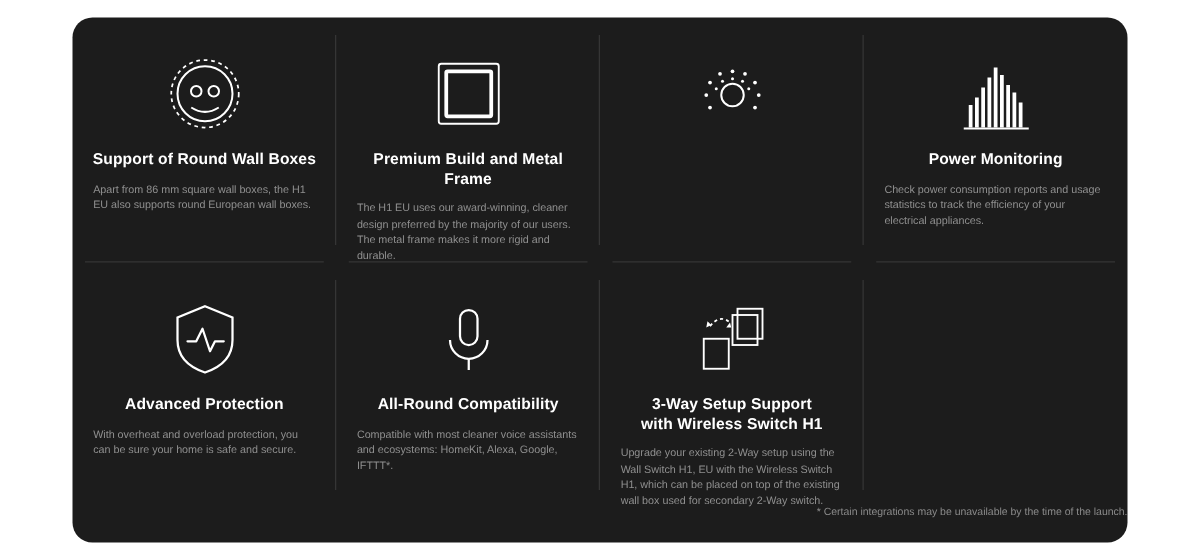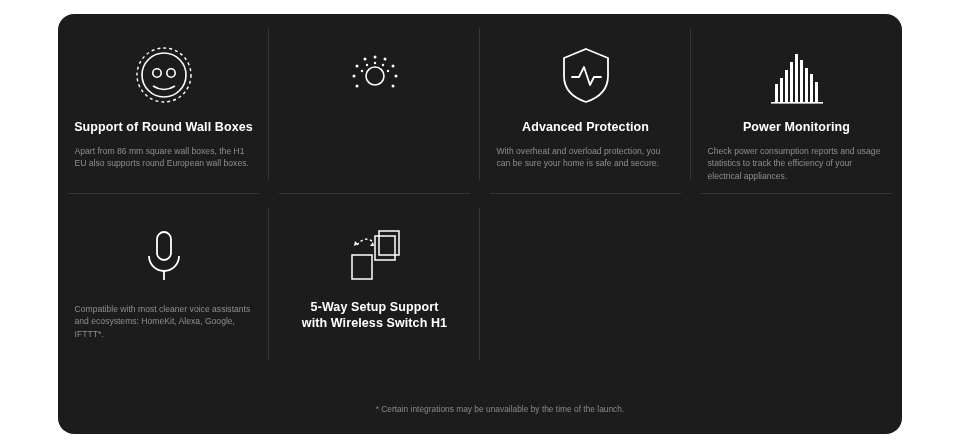--- a/index.html
+++ b/index.html
@@ -88,25 +88,24 @@
     line-height: 1.45;
     text-align: left;
     margin-top: 9px;
     max-width: 178px;
   }
   .footnotes {
     position: absolute;
     left: 0;
     bottom: 18px;
     width: 844px;
-    text-align: center;
+    text-align: right;
     color: #8a8a8a;
     font-size: 8.4px;
     line-height: 1.5;
-    margin-left: 20px;
   }
   .footnote-line { display: block; }
 </style>
 </head>
 <body>
 
 <div id="root">
   <div class="panel">
 
     <div class="grid">
@@ -119,20 +118,30 @@
             <circle cx="28" cy="33" r="4.2" fill="none" stroke="#ffffff" stroke-width="1.6"></circle>
             <circle cx="42" cy="33" r="4.2" fill="none" stroke="#ffffff" stroke-width="1.6"></circle>
             <path d="M24 46 q11 7 22 0" fill="none" stroke="#ffffff" stroke-width="1.6"></path>
           </svg>
         </div>
         <div class="cell-title">Support of Round Wall Boxes</div>
         <div class="cell-desc">Apart from 86 mm square wall boxes, the H1 EU also supports round European wall boxes.</div>
       </div>
 
 
+      <div class="cell">
+        <div class="icon-wrap">
+          <svg width="70" height="70" viewBox="0 0 70 70">
+            <rect x="11" y="11" width="48" height="48" rx="2" fill="none" stroke="#ffffff" stroke-width="1.5"></rect>
+            <rect x="17" y="17" width="36" height="36" rx="1" fill="none" stroke="#ffffff" stroke-width="3"></rect>
+          </svg>
+        </div>
+        <div class="cell-title">Premium Build and Metal Frame</div>
+        <div class="cell-desc">The H1 EU uses our award-winning, cleaner design preferred by the majority of our users. The metal frame makes it more rigid and durable.</div>
+      </div>
 
       <div class="cell">
         <div class="icon-wrap">
           <svg width="74" height="74" viewBox="0 0 74 74">
             <circle cx="37" cy="38" r="9" fill="none" stroke="#ffffff" stroke-width="1.6"></circle>
             <g fill="#ffffff">
               <circle cx="37" cy="19" r="1.5"></circle>
               <circle cx="47" cy="21" r="1.5"></circle>
               <circle cx="55" cy="28" r="1.5"></circle>
               <circle cx="58" cy="38" r="1.5"></circle>
@@ -146,31 +155,20 @@
               <circle cx="50" cy="33" r="1.2"></circle>
               <circle cx="29" cy="27" r="1.2"></circle>
               <circle cx="24" cy="33" r="1.2"></circle>
             </g>
           </svg>
         </div>
       </div>
 
       <div class="cell">
         <div class="icon-wrap">
-          <svg width="70" height="70" viewBox="0 0 70 70">
-            <path d="M35 9 L57 18 V36 C57 50 47 58 35 62 C23 58 13 50 13 36 V18 Z" fill="none" stroke="#ffffff" stroke-width="1.8"></path>
-            <path d="M21 37 H28 L33 27 L39 45 L43 37 H50" fill="none" stroke="#ffffff" stroke-width="1.8" stroke-linejoin="round" stroke-linecap="round"></path>
-          </svg>
-        </div>
-        <div class="cell-title">Advanced Protection</div>
-        <div class="cell-desc">With overheat and overload protection, you can be sure your home is safe and secure.</div>
-      </div>
-
-      <div class="cell">
-        <div class="icon-wrap">
           <svg width="76" height="70" viewBox="0 0 76 70">
             <g fill="#ffffff">
               <rect x="16" y="44" width="3" height="18"></rect>
               <rect x="21" y="38" width="3" height="24"></rect>
               <rect x="26" y="30" width="3" height="32"></rect>
               <rect x="31" y="22" width="3" height="40"></rect>
               <rect x="36" y="14" width="3" height="48"></rect>
               <rect x="41" y="20" width="3" height="42"></rect>
               <rect x="46" y="28" width="3" height="34"></rect>
               <rect x="51" y="34" width="3" height="28"></rect>
@@ -179,41 +177,54 @@
             <rect x="12" y="62" width="52" height="1.6" fill="#ffffff"></rect>
           </svg>
         </div>
         <div class="cell-title">Power Monitoring</div>
         <div class="cell-desc">Check power consumption reports and usage statistics to track the efficiency of your electrical appliances.</div>
       </div>
 
       <div class="cell">
         <div class="icon-wrap">
           <svg width="70" height="70" viewBox="0 0 70 70">
+            <path d="M35 9 L57 18 V36 C57 50 47 58 35 62 C23 58 13 50 13 36 V18 Z" fill="none" stroke="#ffffff" stroke-width="1.8"></path>
+            <path d="M21 37 H28 L33 27 L39 45 L43 37 H50" fill="none" stroke="#ffffff" stroke-width="1.8" stroke-linejoin="round" stroke-linecap="round"></path>
+          </svg>
+        </div>
+        <div class="cell-title">Advanced Protection</div>
+        <div class="cell-desc">With overheat and overload protection, you can be sure your home is safe and secure.</div>
+      </div>
+
+      <div class="cell">
+        <div class="icon-wrap">
+          <svg width="70" height="70" viewBox="0 0 70 70">
             <rect x="28" y="12" width="14" height="28" rx="7" fill="none" stroke="#ffffff" stroke-width="1.8"></rect>
             <path d="M20 36 a15 15 0 0 0 30 0" fill="none" stroke="#ffffff" stroke-width="1.8"></path>
             <line x1="35" y1="51" x2="35" y2="60" stroke="#ffffff" stroke-width="1.8"></line>
           </svg>
         </div>
+        <div class="cell-title">All-Round Compatibility</div>
         <div class="cell-desc">Compatible with most cleaner voice assistants and ecosystems: HomeKit, Alexa, Google, IFTTT*.</div>
       </div>
 
       <div class="cell">
         <div class="icon-wrap">
           <svg width="80" height="72" viewBox="0 0 80 72">
             <rect x="44" y="12" width="20" height="24" fill="none" stroke="#ffffff" stroke-width="1.5"></rect>
             <rect x="40" y="17" width="20" height="24" fill="none" stroke="#ffffff" stroke-width="1.5"></rect>
             <rect x="17" y="36" width="20" height="24" fill="none" stroke="#ffffff" stroke-width="1.5"></rect>
             <path d="M22 26 q8 -10 16 -3" fill="none" stroke="#ffffff" stroke-width="1.4" stroke-dasharray="2.5 2.5"></path>
             <path d="M38 23 l1 4 l-4 0 z" fill="#ffffff"></path>
             <path d="M20 22 l3 3 l-4 2 z" fill="#ffffff"></path>
           </svg>
         </div>
-        <div class="cell-title">5-Way Setup Support
+        <div class="cell-title">3-Way Setup Support
 with Wireless Switch H1</div>
+        <div class="cell-desc">Upgrade your existing 2-Way setup using the Wall Switch H1, EU with the Wireless Switch H1, which can be placed on top of the existing wall box used for secondary 2-Way switch.</div>
       </div>
 
     </div>
 
     <div class="footnotes">
       <span class="footnote-line">* Certain integrations may be unavailable by the time of the launch.</span>
     </div>
 
   </div>
 </div>

